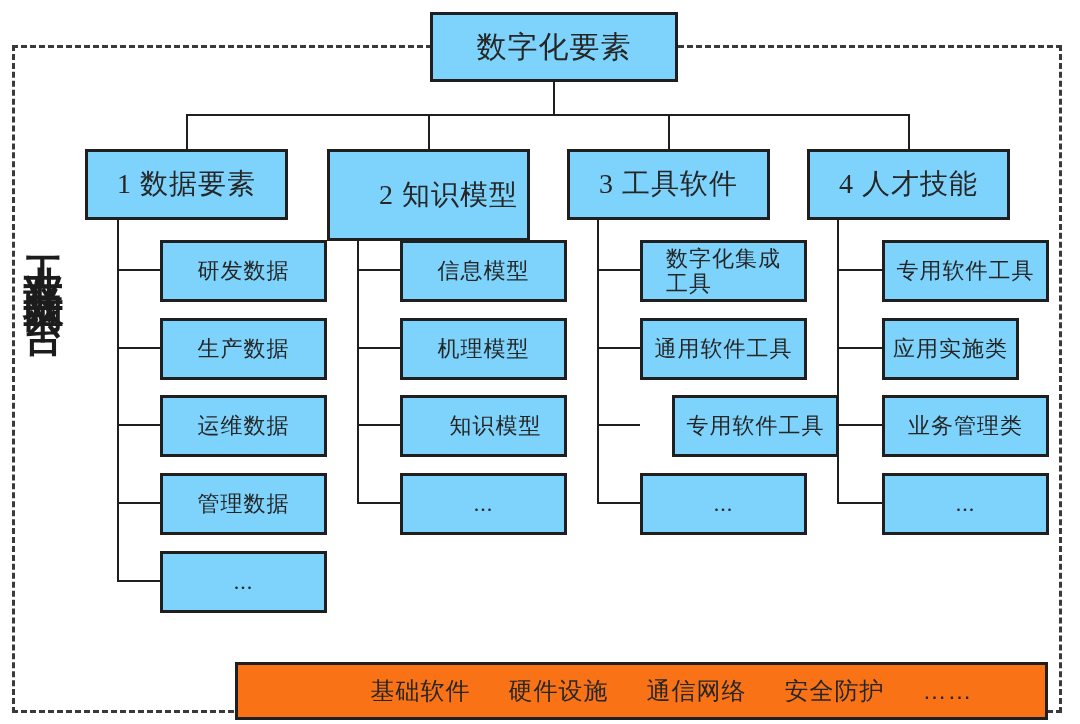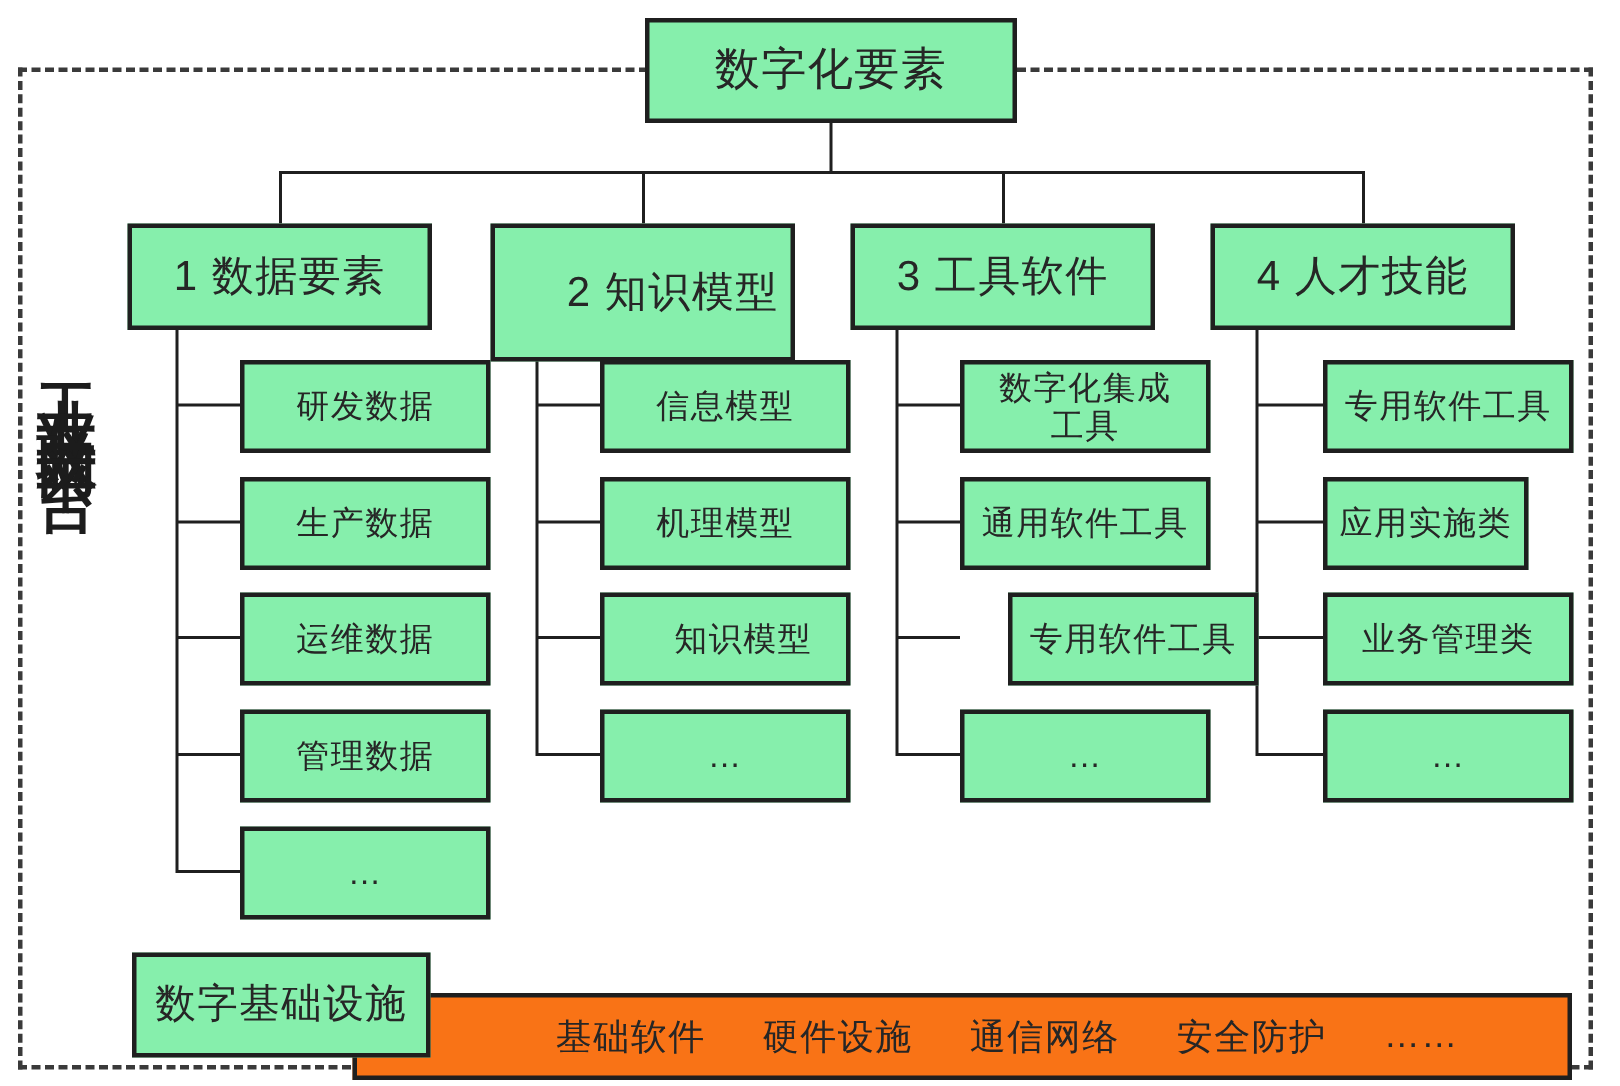--- a/index.html
+++ b/index.html
@@ -22,28 +22,29 @@
   }
   .line {
     position: absolute;
     background: #1f1f1f;
     z-index: 1;
   }
   .box {
     position: absolute;
     box-sizing: border-box;
     border: 3px solid #1f1f1f;
-    background: #86efac;
+    background: #7dd3fc;
     display: flex;
     align-items: center;
     justify-content: center;
-    text-align: center;
+    text-align: left;
     z-index: 2;
     white-space: pre-line;
     line-height: 1.15;
+    font-family: Liberation Serif, serif;
   }
   .root-box {
     left: 430px; top: 12px;
     width: 248px; height: 70px;
     font-size: 30px;
     z-index: 3;
     letter-spacing: 1px;
   }
   .branch-box { font-size: 28px; letter-spacing: 1px; }
   .child-box { font-size: 22px; letter-spacing: 1px; }
@@ -139,14 +140,13 @@
       <div class="line" style="left: 838px; top: 347px; width: 44px; height: 2px;"></div>
       <div class="box child-box" style="left: 882px; top: 318px; width: 137px; height: 62px;">应用实施类</div>
       <div class="line" style="left: 838px; top: 424px; width: 44px; height: 2px;"></div>
       <div class="box child-box" style="left: 882px; top: 395px; width: 167px; height: 62px;">业务管理类</div>
       <div class="line" style="left: 838px; top: 502px; width: 44px; height: 2px;"></div>
       <div class="box child-box" style="left: 882px; top: 473px; width: 167px; height: 62px;">...</div>
     </div>
   <div class="infra-bar">
       <span id="bar-items" style="display:contents"><span>基础软件</span><span>硬件设施</span><span>通信网络</span><span>安全防护</span><span>……</span></span>
     </div>
-  <div class="box infra-label-box">数字基础设施</div>
 </div>
 
 </body></html>

